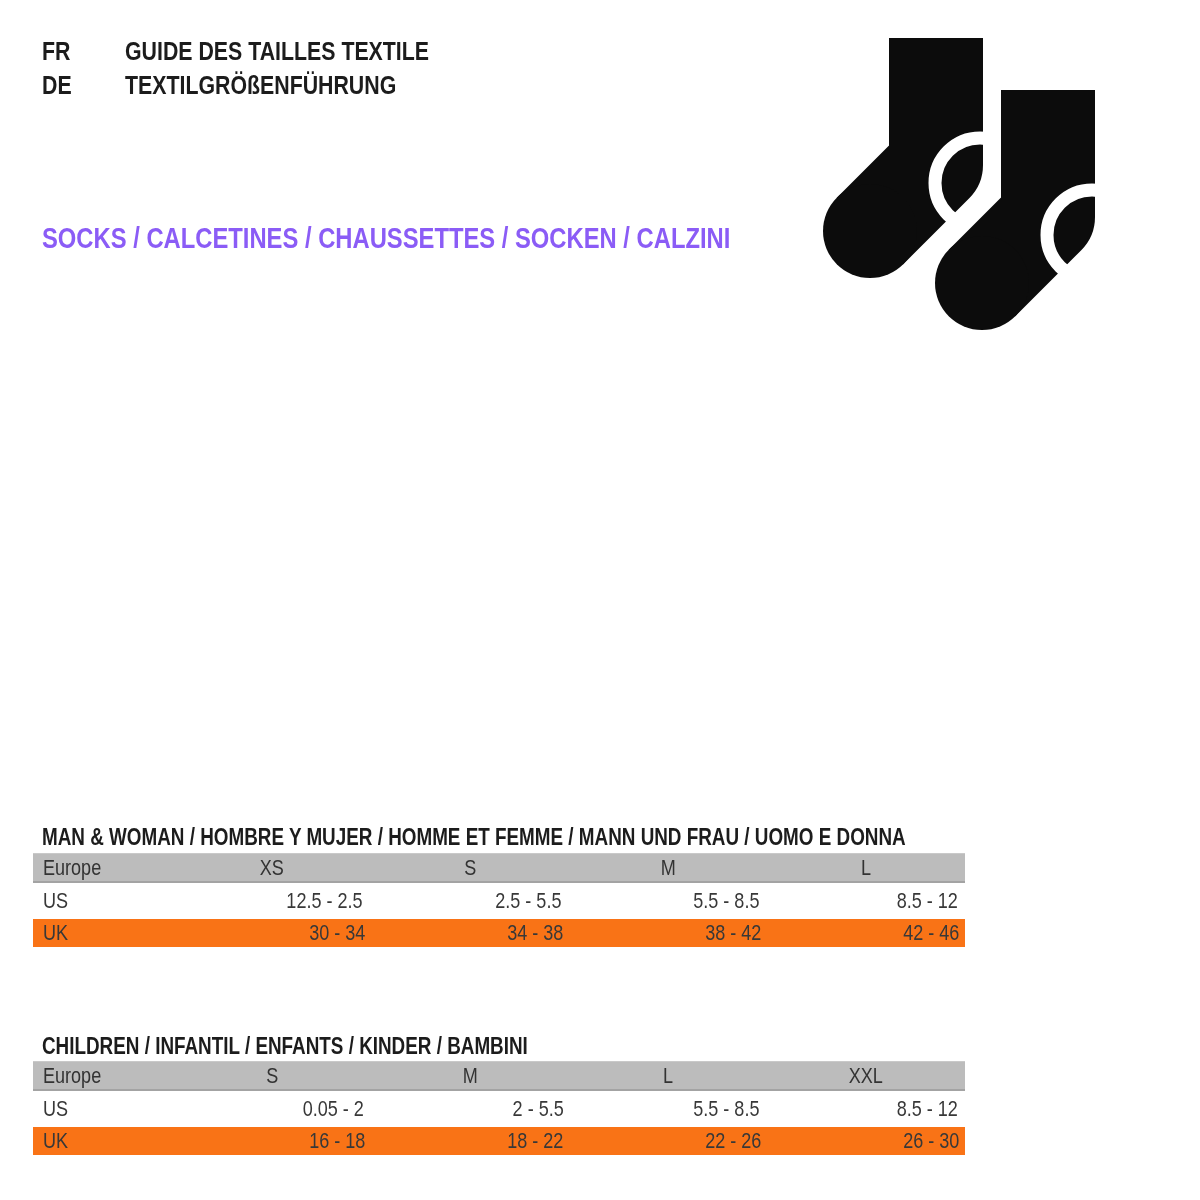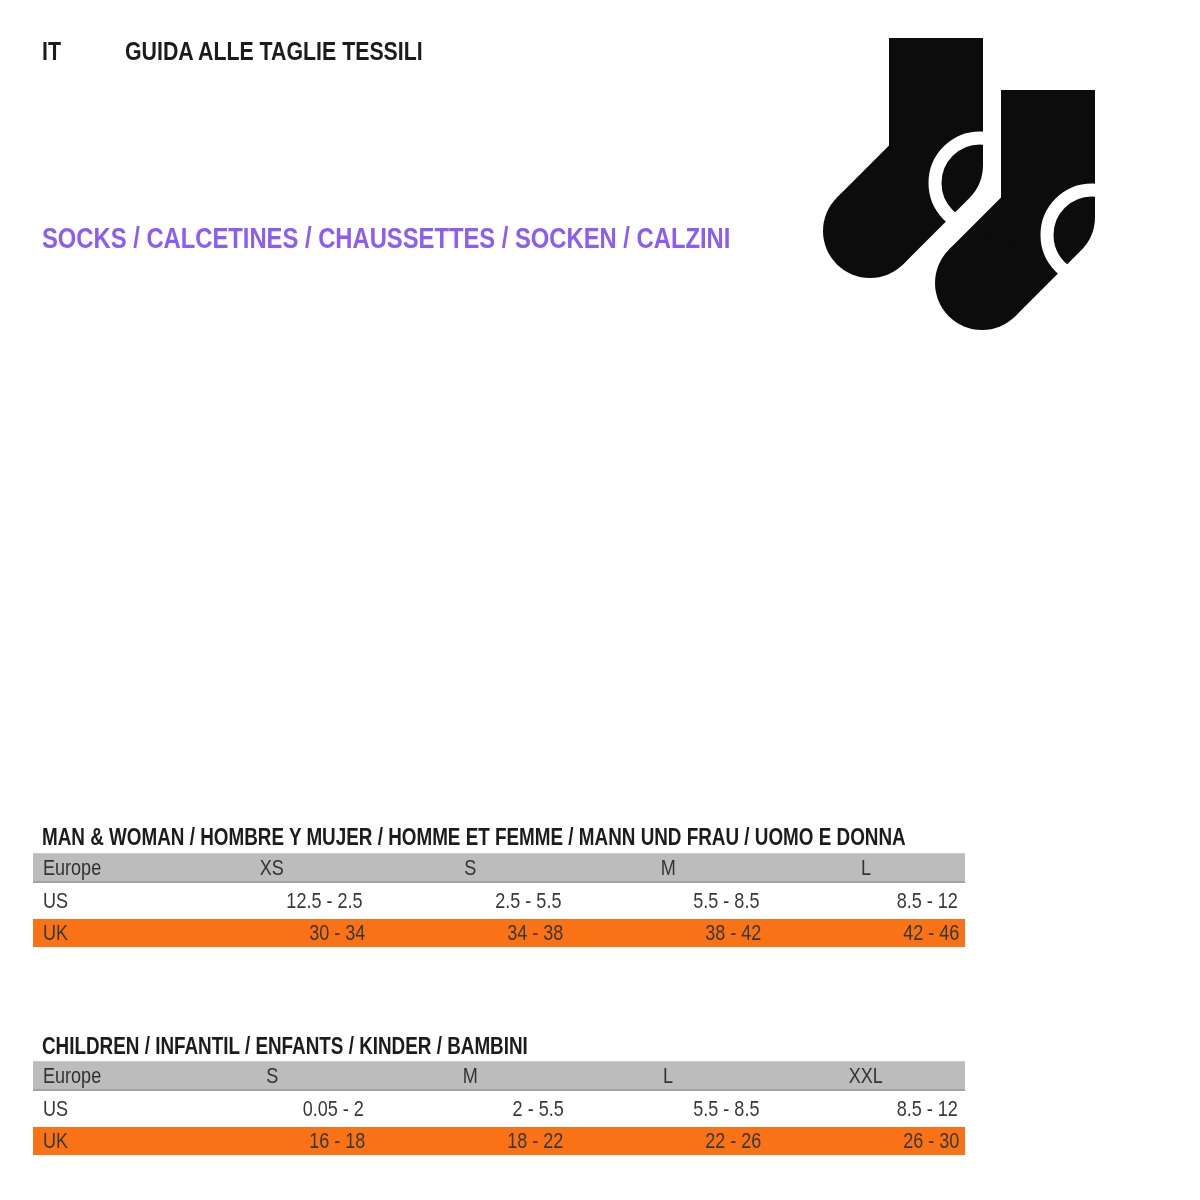--- a/index.html
+++ b/index.html
@@ -44,22 +44,26 @@
   table.size-table td { height:28px; text-align:right; overflow:hidden; }
   table.size-table th.first, table.size-table td.first { text-align:left; padding-left:10px;margin-top:46px; }
   tr.row-a td { background:#ffffff; }
   tr.row-b td { background:#f97316; }
 </style>
 </head>
 <body>
 
 <div class="lang-block">
   <div class="lang-row">
-    <span class="lang-code"><span class="cnd">IT</span></span>
-    <span class="lang-title"><span class="cnd">GUIDA ALLE TAGLIE TESSILI</span></span>
+    <span class="lang-code"><span class="cnd">FR</span></span>
+    <span class="lang-title"><span class="cnd">GUIDE DES TAILLES TEXTILE</span></span>
+  </div>
+  <div class="lang-row">
+    <span class="lang-code"><span class="cnd">DE</span></span>
+    <span class="lang-title"><span class="cnd">TEXTILGRÖßENFÜHRUNG</span></span>
   </div>
 </div>
 
 <div class="category-line">
   <span class="cnd">SOCKS / CALCETINES / CHAUSSETTES / SOCKEN / CALZINI</span>
 </div>
 
 <div class="icon-wrap">
   <svg viewBox="0 0 355 320" width="355" height="320">
 

